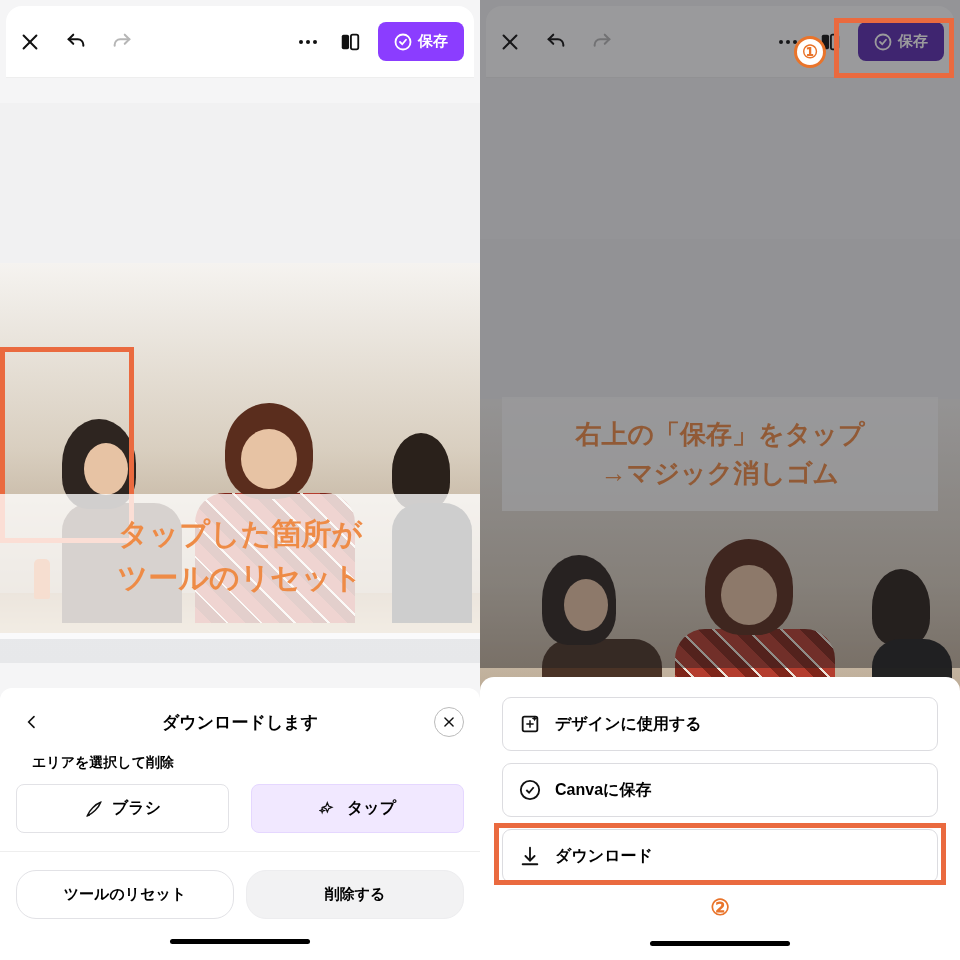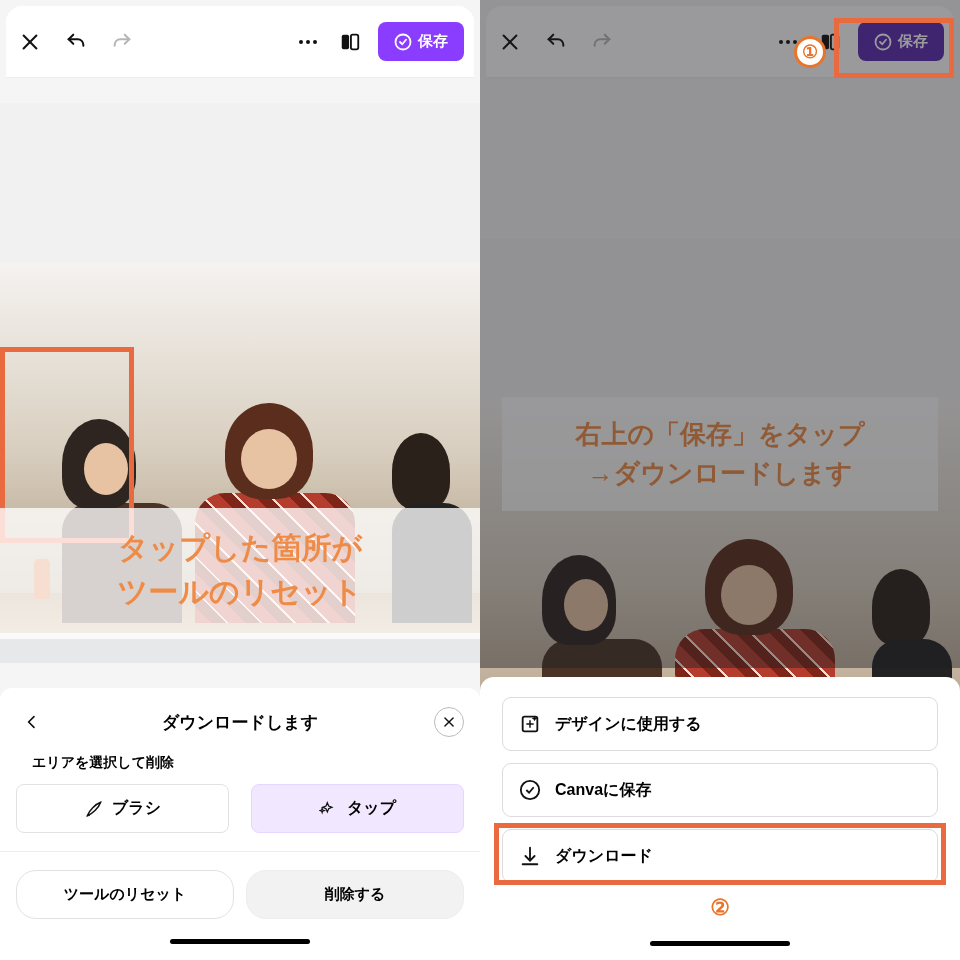--- a/index.html
+++ b/index.html
@@ -31,21 +31,21 @@
 .p2 .body { width: 160px; height: 130px; background: repeating-linear-gradient(45deg,#b43d2e 0 12px,#7e2519 12px 22px,#ece3d8 22px 24px); border-radius: 30px 30px 0 0; margin-top: -6px; margin-left: -30px; }
 .p3 { right: 8px; bottom: 10px; }
 .p3 .head { width: 58px; height: 76px; background: #2a211b; border-radius: 50% 50% 35% 35%; }
 .p3 .body { width: 80px; height: 120px; background: #222; border-radius: 28px 28px 0 0; margin-top: -6px; }
 .table { position: absolute; bottom: 0; left: 0; right: 0; height: 40px; background: linear-gradient(#a88a66, #c3a983); }
 .bottle { position: absolute; bottom: 34px; left: 34px; width: 16px; height: 40px; background: #d66b2c; border-radius: 5px 5px 2px 2px; }
 
 .redbox-left { position: absolute; left: 0; top: 84px; width: 134px; height: 196px; border: 5px solid #ea6a3f; }
 
 
-.caption { position: absolute; left: 0; right: 0; bottom: 24px; background: rgba(255,255,255,0.78); padding: 18px 10px 26px; text-align: center; color: #ee8b46; font-weight: 700; font-size: 30px; line-height: 1.45; }
+.caption { position: absolute; left: 0; right: 0; bottom: 24px; background: rgba(255,255,255,0.78); padding: 18px 10px 40px; text-align: center; color: #ee8b46; font-weight: 700; font-size: 30px; line-height: 1.45; }
 
 
 .panel-left { background: #fff; border-radius: 12px 12px 0 0; padding: 16px 16px 10px; }
 .panel-head { display: flex; align-items: center; justify-content: center; position: relative; height: 36px; margin-bottom: 14px; }
 .panel-head .back { position: absolute; left: 2px; }
 .panel-head .close { position: absolute; right: 0; width: 30px; height: 30px; border: 1.5px solid #bbb; border-radius: 50%; display: flex; align-items: center; justify-content: center; }
 .panel-title { font-weight: 700; font-size: 17px; }
 .section-label { font-size: 14px; font-weight: 700; margin: 10px 16px 12px; }
 .seg { display: flex; gap: 22px; }
 .seg-btn { flex: 1; border: 1px solid #e2e2e6; border-radius: 8px; padding: 13px 0; display: flex; align-items: center; justify-content: center; gap: 8px; font-size: 16px; font-weight: 600; background: #fff; }
@@ -261,21 +261,21 @@
               </div>
               <div class="body"></div>
             </div>
           <div class="person p3">
               <div class="head"></div>
               <div class="body"></div>
             </div>
         </div>
         <div class="caption2">
           <div>右上の「保存」をタップ</div>
-          <div>→ダウンロードします</div>
+          <div>→マジック消しゴム</div>
         </div>
       </div>
     </div>
 
     <div class="dim" style="bottom:292px;"></div>
 
     <div class="redframe" style="top:18px; right:6px; width:120px; height:60px;"></div>
     <div class="badge" style="top:36px; right:134px;">①</div>
 
     <div class="sheet">

